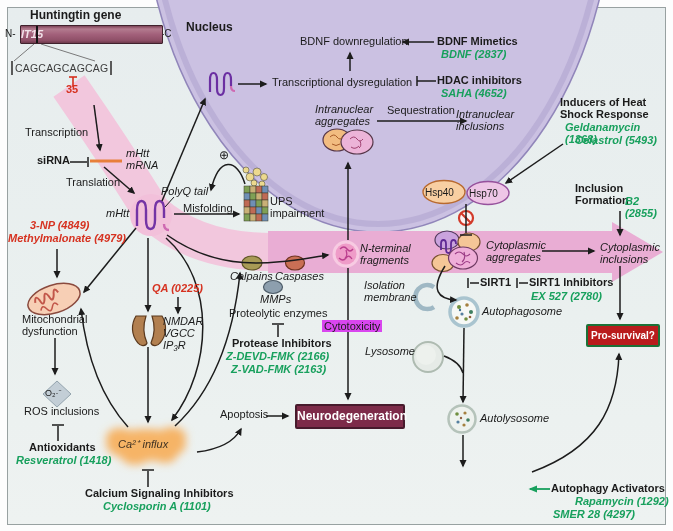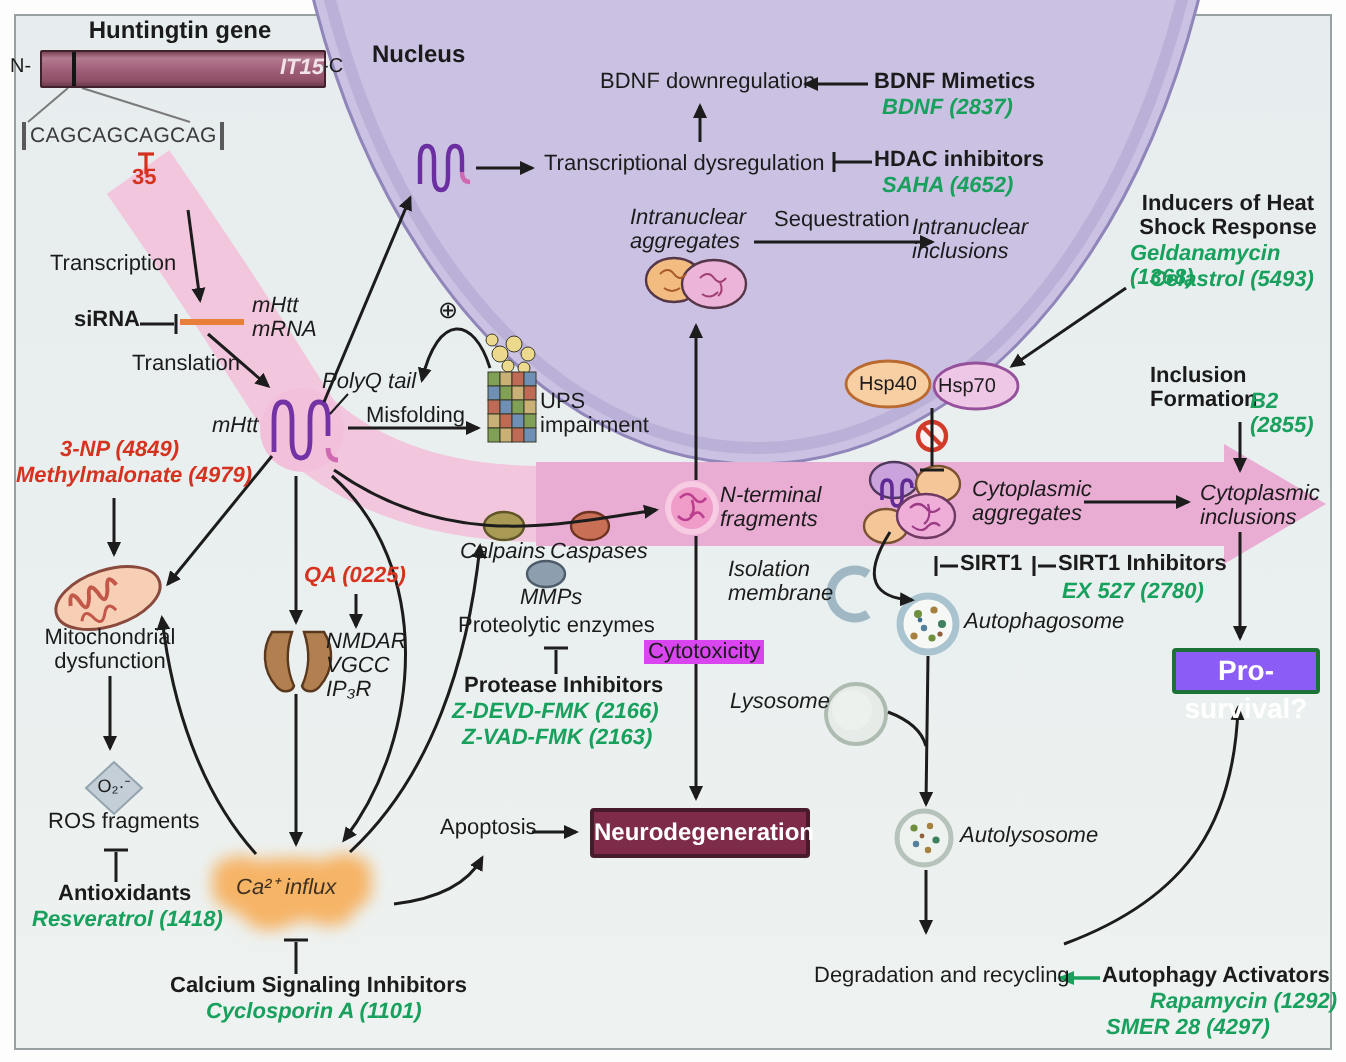--- a/index.html
+++ b/index.html
@@ -8,33 +8,33 @@
   #frame{position:absolute;left:7px;top:7px;width:657px;height:516px;
     background:linear-gradient(180deg,#e7edee 0%,#eaf0ef 60%,#eef2f1 100%);
     border:1px solid #98a1a1;}
   svg.art{position:absolute;left:0;top:0;}
   .lbl{position:absolute;font-size:11px;color:#1b1b1b;line-height:1.1;white-space:pre-line;}
   .i{font-style:italic}
   .b{font-weight:bold}
   .fs12{font-size:12px}
   .fs10{font-size:10px}
   .fs9{font-size:9px}
-  .ctr{text-align:center}
+  .ctr{text-align:left}
   .green{color:#18a05d;font-weight:bold;font-style:italic}
   .red{color:#d63220;font-weight:bold;font-style:italic}
   .rednum{color:#d63220;font-weight:bold}
   .mask{background:#d946ef;padding:0 2px}
   .box{position:absolute;color:#fff;font-weight:bold;text-align:center;border-radius:2px}
   #neuro{left:295px;top:404px;width:106px;height:21px;background:#7d2b49;border:2px solid #471a2c;font-size:12px;line-height:21px}
-  #surv{left:586px;top:324px;width:70px;height:19px;background:#8b5cf6;border:2px solid #1c7137;font-size:14px;line-height:19px}
+  #surv{left:586px;top:324px;width:70px;height:19px;background:#b91c1c;border:2px solid #1c7137;font-size:10px;line-height:19px}
   .genebar{position:absolute;left:20px;top:25px;width:141px;height:17px;
     background:linear-gradient(180deg,#7e4458 0%,#b37b8f 18%,#a2607a 50%,#8e4f67 85%,#6e3a4c 100%);
     border:1px solid #40222d;border-radius:1px}
   .genetick{position:absolute;left:15px;top:0;width:2px;height:100%;background:#141414}
-  .it15{display:block;text-align:right;color:#f2e2e9;font-style:italic;font-weight:bold;font-size:11px;line-height:17px}
+  .it15{display:block;text-align:left;color:#f2e2e9;font-style:italic;font-weight:bold;font-size:11px;line-height:17px}
   .bracketed{border-left:2px solid #5a5a5a;border-right:2px solid #5a5a5a;padding:1px 2px;font-size:10.5px;color:#3c3c3c;letter-spacing:.2px}
   .caflux{color:#3f3122}
 </style>
 </head>
 <body>
 
 <div id="canvas">
   <div id="frame"></div>
 
   <svg class="art" width="673" height="531" viewBox="0 0 673 531">
@@ -329,29 +329,28 @@
   <div class="lbl red" style="left:152px;top:282px">QA (0225)</div>
   <div class="lbl i" style="left:163px;top:315px">NMDAR
 VGCC
 IP₃R</div>
 
   <div class="lbl red" style="left:30px;top:219px">3-NP (4849)</div>
   <div class="lbl red" style="left:8px;top:232px">Methylmalonate (4979)</div>
   <div class="lbl ctr" style="left:22px;top:313px;width:66px">Mitochondrial
 dysfunction</div>
   <div class="lbl fs9 ctr" style="left:45px;top:389px;width:24px">O₂·⁻</div>
-  <div class="lbl" style="left:24px;top:405px">ROS fragments</div>
+  <div class="lbl" style="left:24px;top:405px">ROS inclusions</div>
   <div class="lbl b" style="left:29px;top:441px">Antioxidants</div>
   <div class="lbl green" style="left:16px;top:454px">Resveratrol (1418)</div>
 
   <div class="lbl i caflux" style="left:118px;top:438px">Ca²⁺ influx</div>
   <div class="lbl b" style="left:85px;top:487px">Calcium Signaling Inhibitors</div>
   <div class="lbl green" style="left:103px;top:500px">Cyclosporin A (1101)</div>
 
   <div class="lbl" style="left:220px;top:408px">Apoptosis</div>
   <div class="box" id="neuro">Neurodegeneration</div>
   <div class="box" id="surv">Pro-survival?</div>
 
-  <div class="lbl" style="left:407px;top:482px">Degradation and recycling</div>
   <div class="lbl b" style="left:551px;top:482px">Autophagy Activators</div>
   <div class="lbl green" style="left:575px;top:495px">Rapamycin (1292)</div>
   <div class="lbl green" style="left:553px;top:508px">SMER 28 (4297)</div>
 </div>
 
 </body></html>

